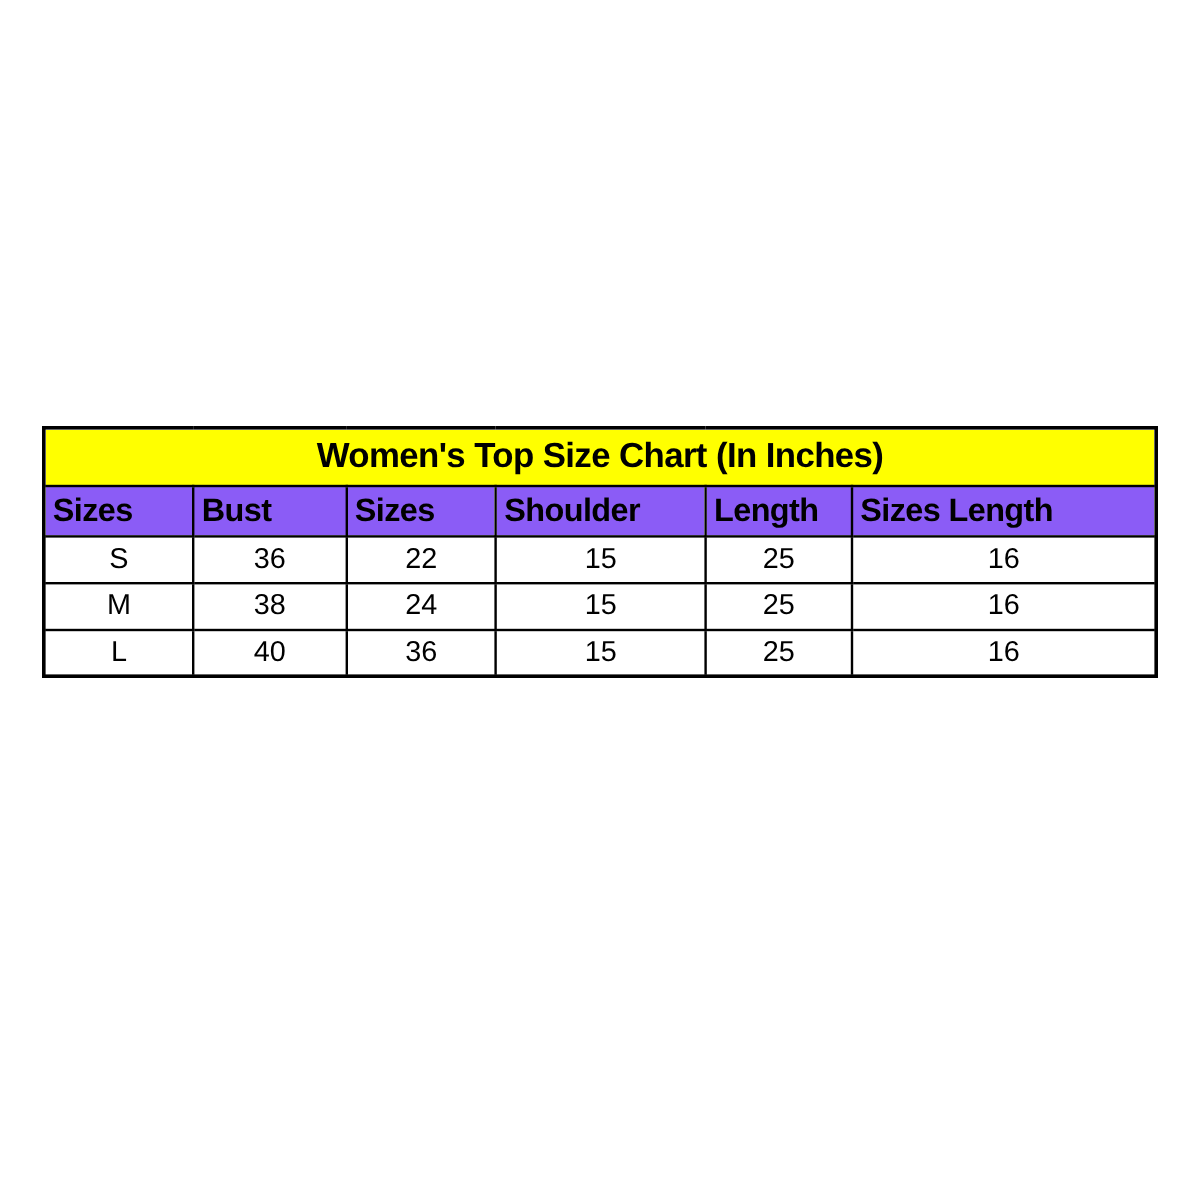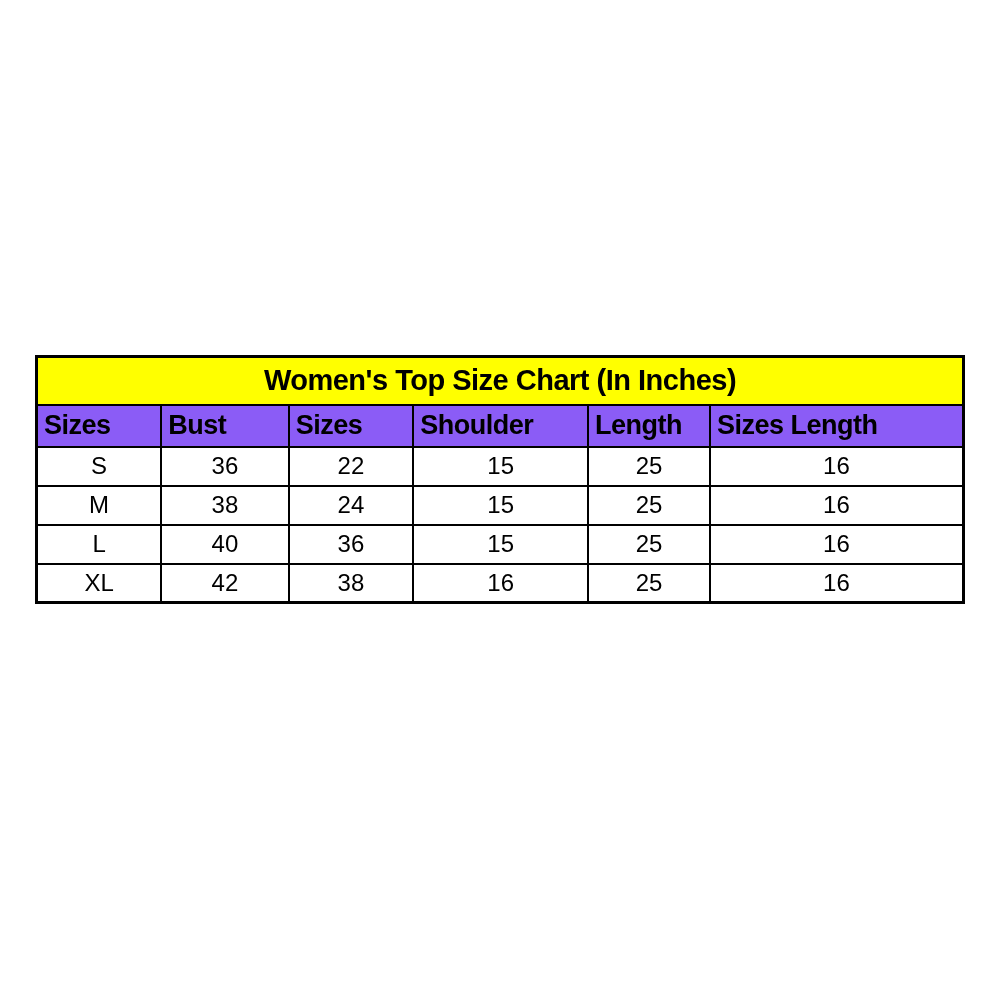--- a/index.html
+++ b/index.html
@@ -113,24 +113,16 @@
             <td>16</td>
           </tr>
           <tr class="data-row">
             <td>L</td>
             <td>40</td>
             <td>36</td>
             <td>15</td>
             <td>25</td>
             <td>16</td>
           </tr>
-          <tr class="data-row">
-            <td>XL</td>
-            <td>42</td>
-            <td>38</td>
-            <td>16</td>
-            <td>25</td>
-            <td>16</td>
-          </tr>
         </tbody>
     </table>
   </div>
 </div>
 
 </body></html>

